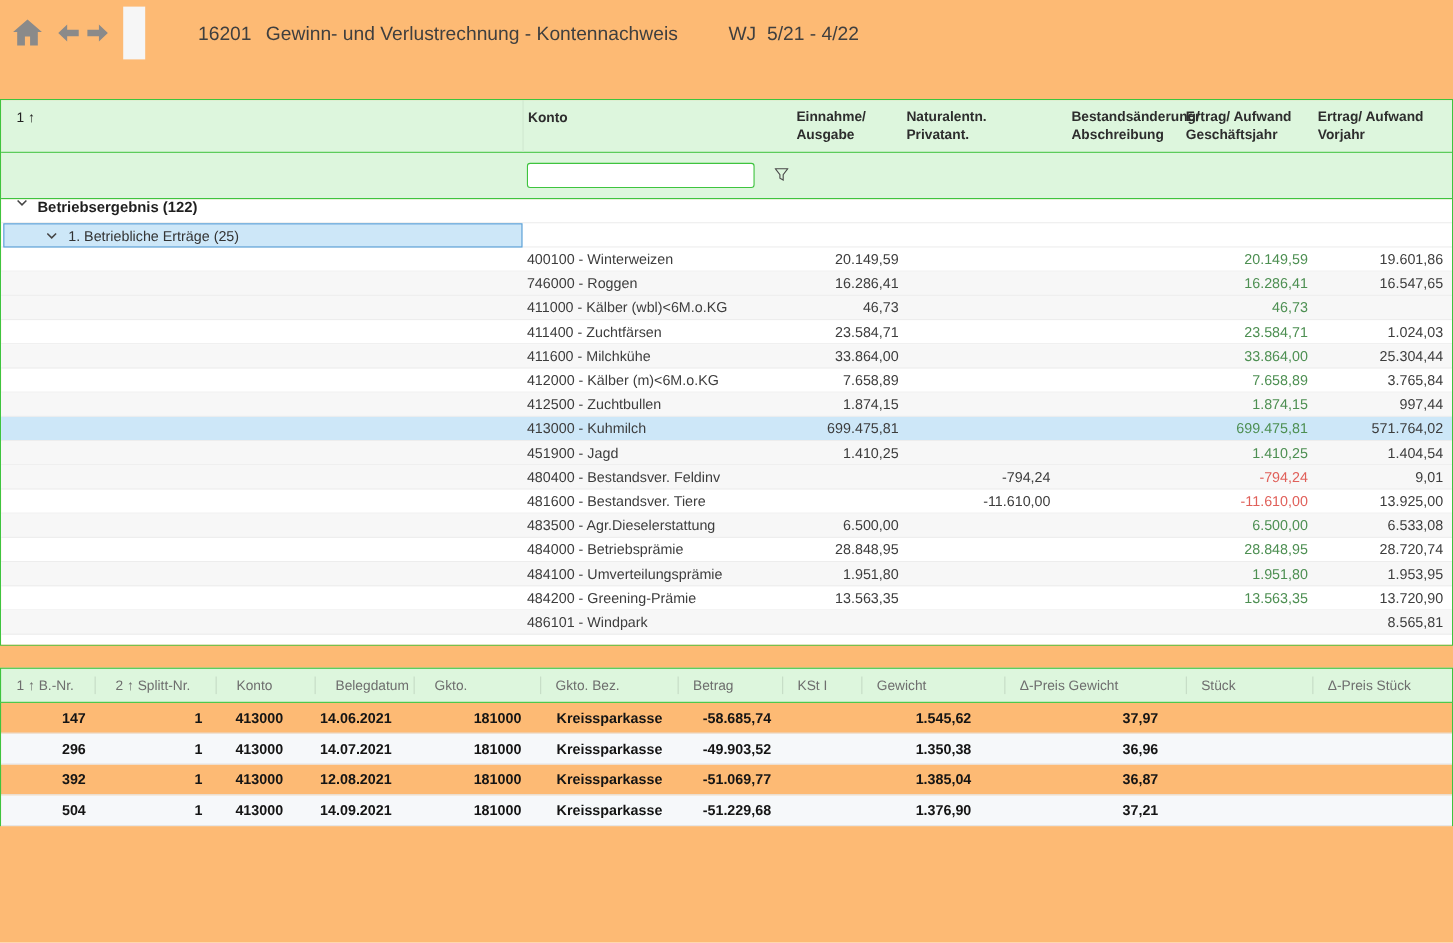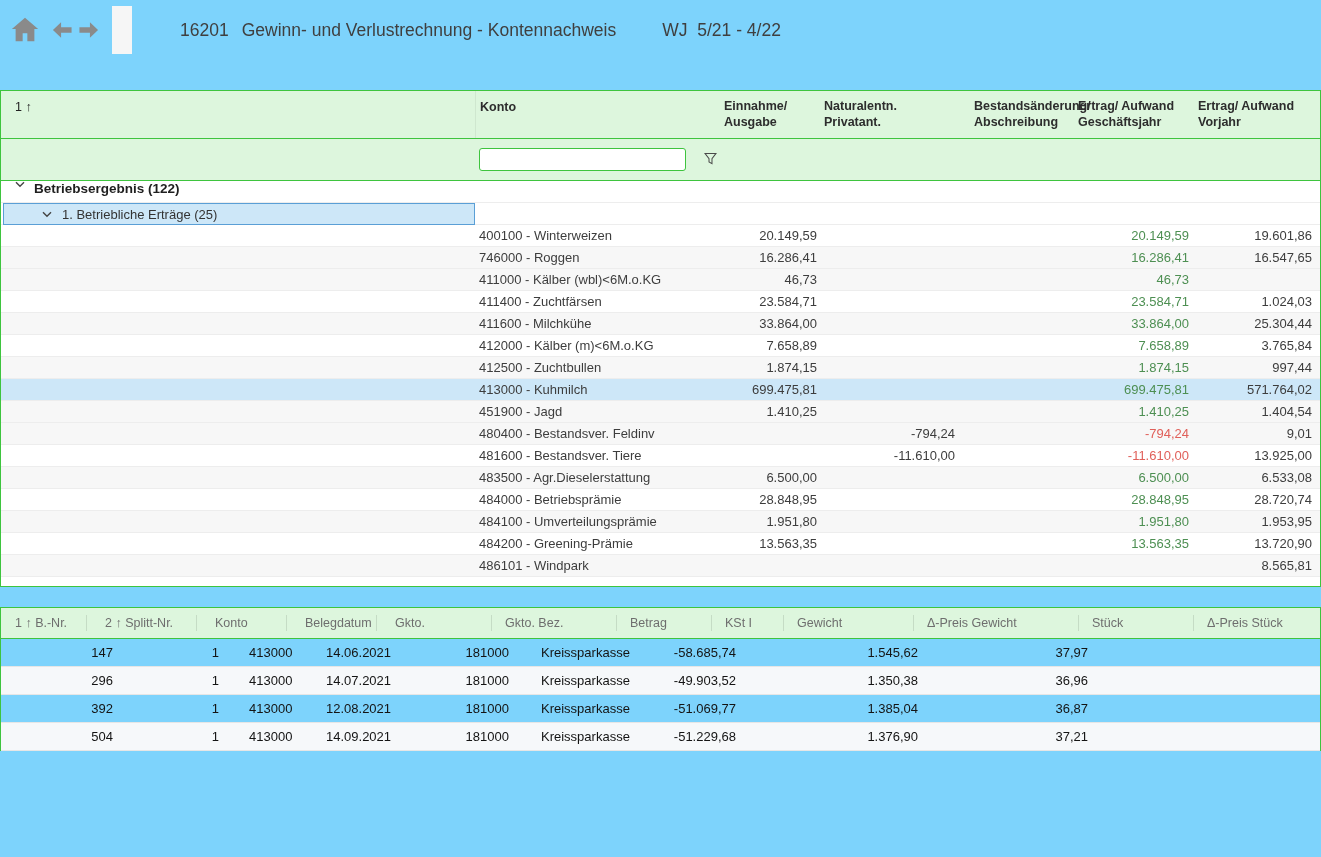--- a/index.html
+++ b/index.html
@@ -1,18 +1,18 @@
 <!DOCTYPE html>
 <html><head>
 <meta charset="utf-8">
 <style>
   * { box-sizing: border-box; margin: 0; padding: 0; }
   html, body { background: #ffffff; }
   body { font-family: "Liberation Sans", sans-serif; }
-  .screen { position: relative; width: 1321px; height: 857px; background: #7dd3fc; overflow: hidden; }
+  .screen { position: relative; width: 1321px; height: 857px; background: #fdba74; overflow: hidden; }
 
   
   .topbar { display: flex; align-items: center; height: 60px; padding-left: 8px; }
   .icon-btn { display: inline-flex; align-items: center; justify-content: center; cursor: pointer; }
   .icon-home { margin-left: 2px; }
   .icon-back { margin-left: 12px; }
   .icon-fwd  { margin-left: 5px; }
   .tb-divider { width: 20px; height: 48px; background: #f6f6f6; margin-left: 13px; }
   .page-title { margin-left: 48px; display: flex; align-items: baseline; font-size: 17.5px; color: #3f3f3f; white-space: pre; }
   .pt-name { margin-left: 13px; }
@@ -73,22 +73,22 @@
 
   .j-table { margin-top: 20px; width: 1321px; }
   .j-grid { display: grid; grid-template-columns: 85px 110px 90px 90px 115px 125px 95px 72px 130px 165px 115px 1fr; }
   .j-header { height: 32px; align-items: center; background: #ddf6dd;
               border: 1px solid #3ec43e; font-size: 12.5px; color: #6e6e6e; }
   .j-h { padding-left: 13px; border-left: 1px solid #c5dcc5; line-height: 16px; height: 16px;
          overflow: hidden; white-space: nowrap; cursor: pointer; }
   .j-h.hc0 { border-left: none; padding-left: 14px; }
   .j-h.hc1, .j-h.hc2, .j-h.hc3, .j-h.hc4 { padding-left: 18px; }
   .j-body { border-left: 1px solid #3ec43e; border-right: 1px solid #3ec43e; }
-  .j-row { height: 28px; align-items: center; font-weight: normal; font-size: 13px; color: #141414;
-           border-bottom: 1px solid #e6e6e6; padding-left: 35px; }
+  .j-row { height: 28px; align-items: center; font-weight: bold; font-size: 13px; color: #141414;
+           border-bottom: 1px solid #e6e6e6; }
   .j-row.alt { background: #f6f8fa; }
   .j-row .jc { overflow: hidden; white-space: nowrap; }
   .jc.c0 { text-align: right; padding-right: 8px; }
   .jc.c1 { text-align: right; padding-right: 12px; }
   .jc.c2 { padding-left: 18px; }
   .jc.c3 { padding-left: 5px; }
   .jc.c4 { text-align: right; padding-right: 17px; }
   .jc.c5 { padding-left: 15px; }
   .jc.c6 { text-align: right; padding-right: 10px; }
   .jc.c8 { text-align: right; padding-right: 30px; }

